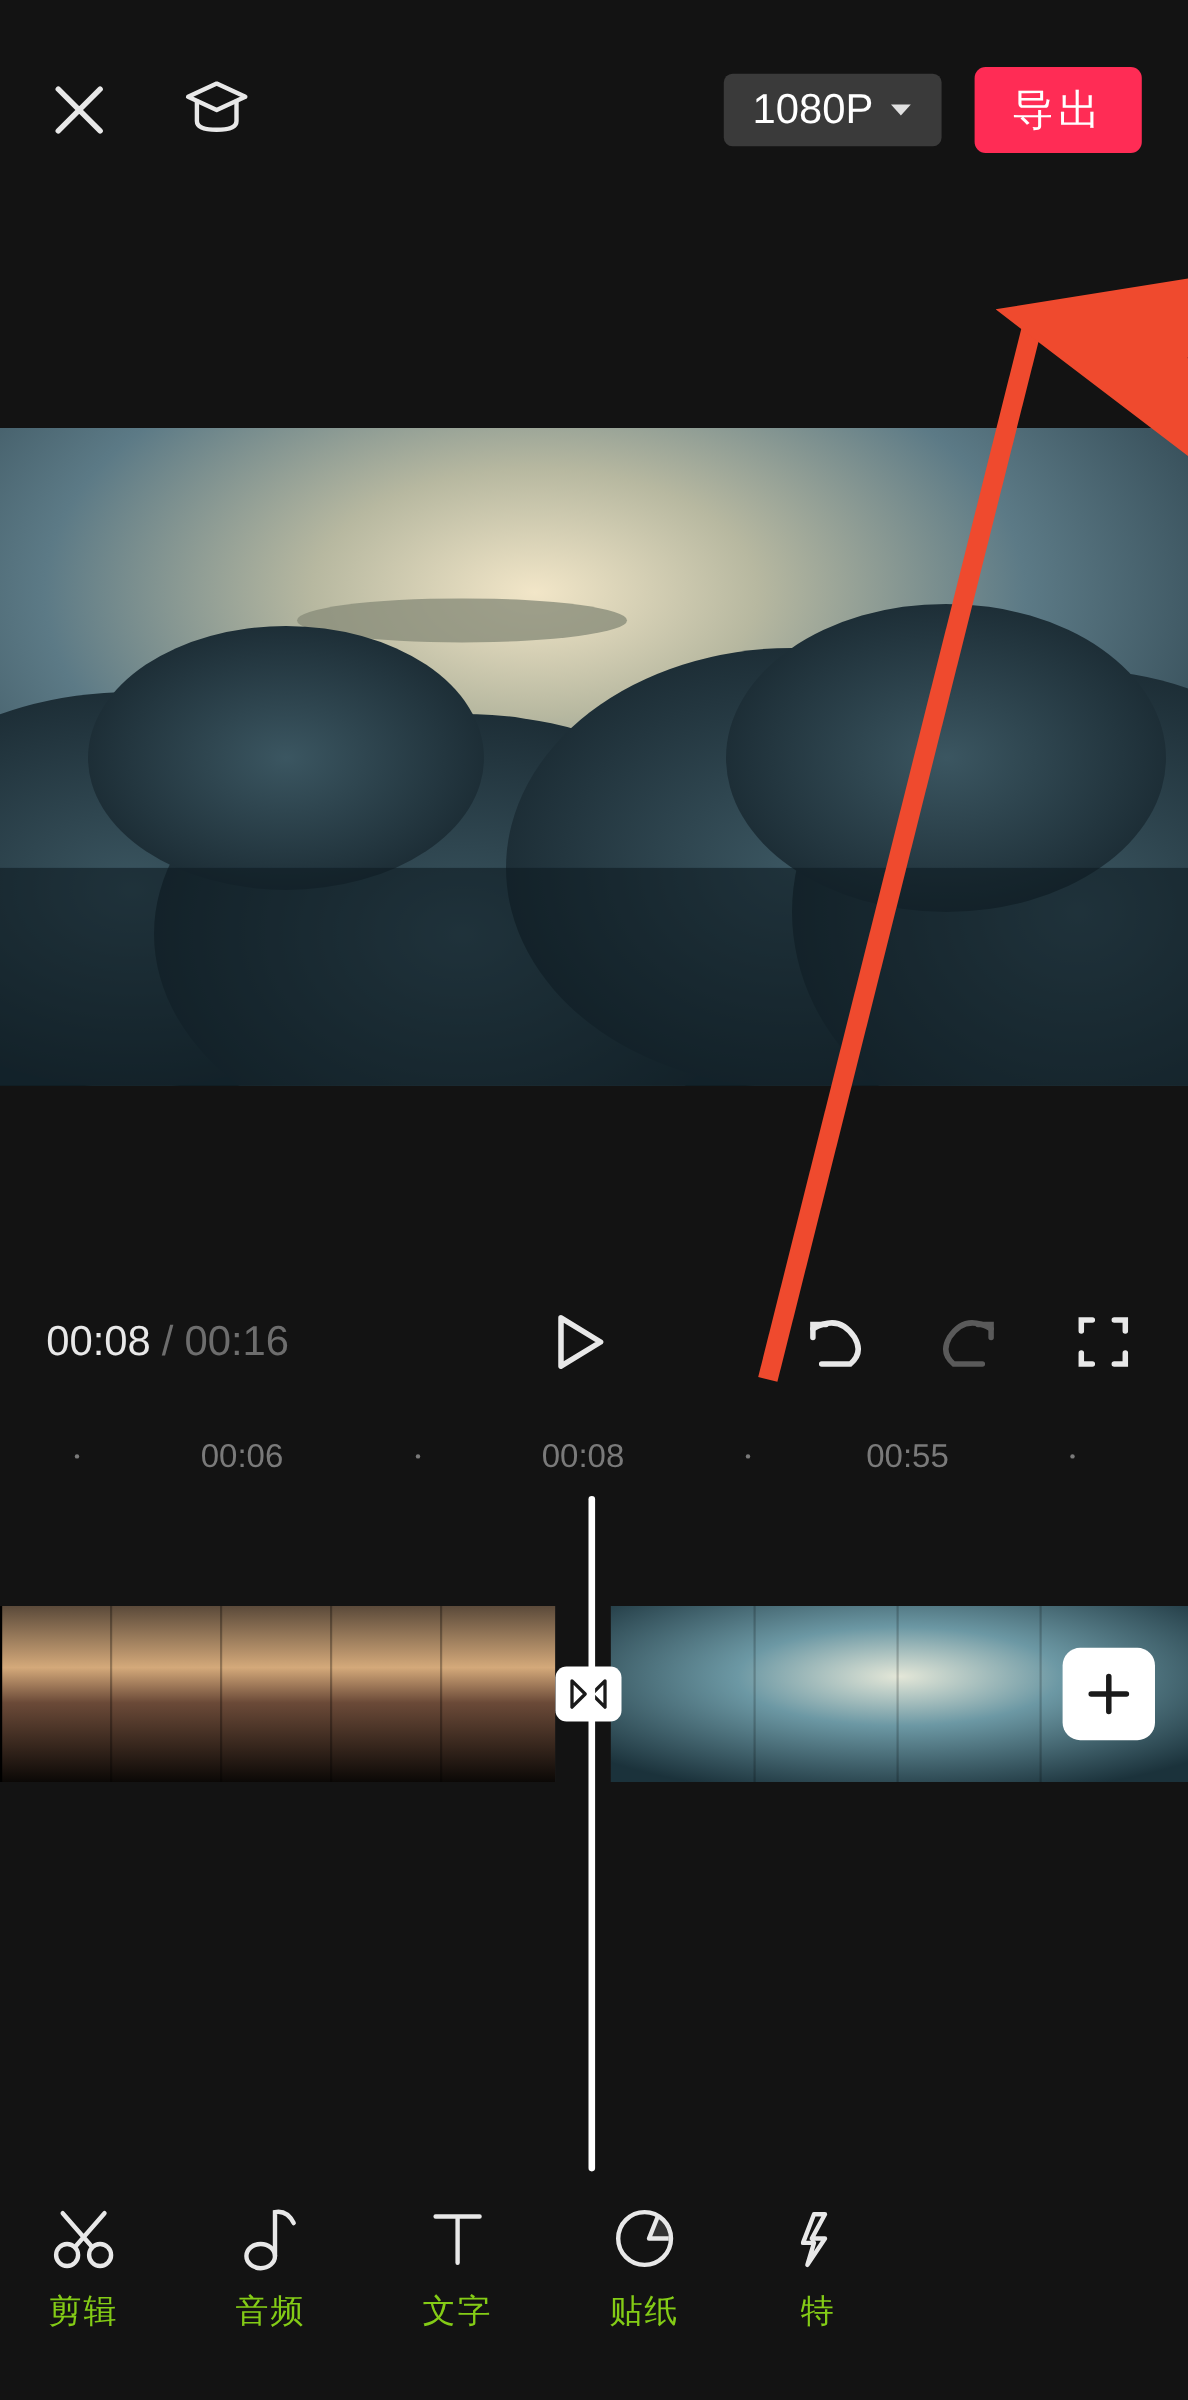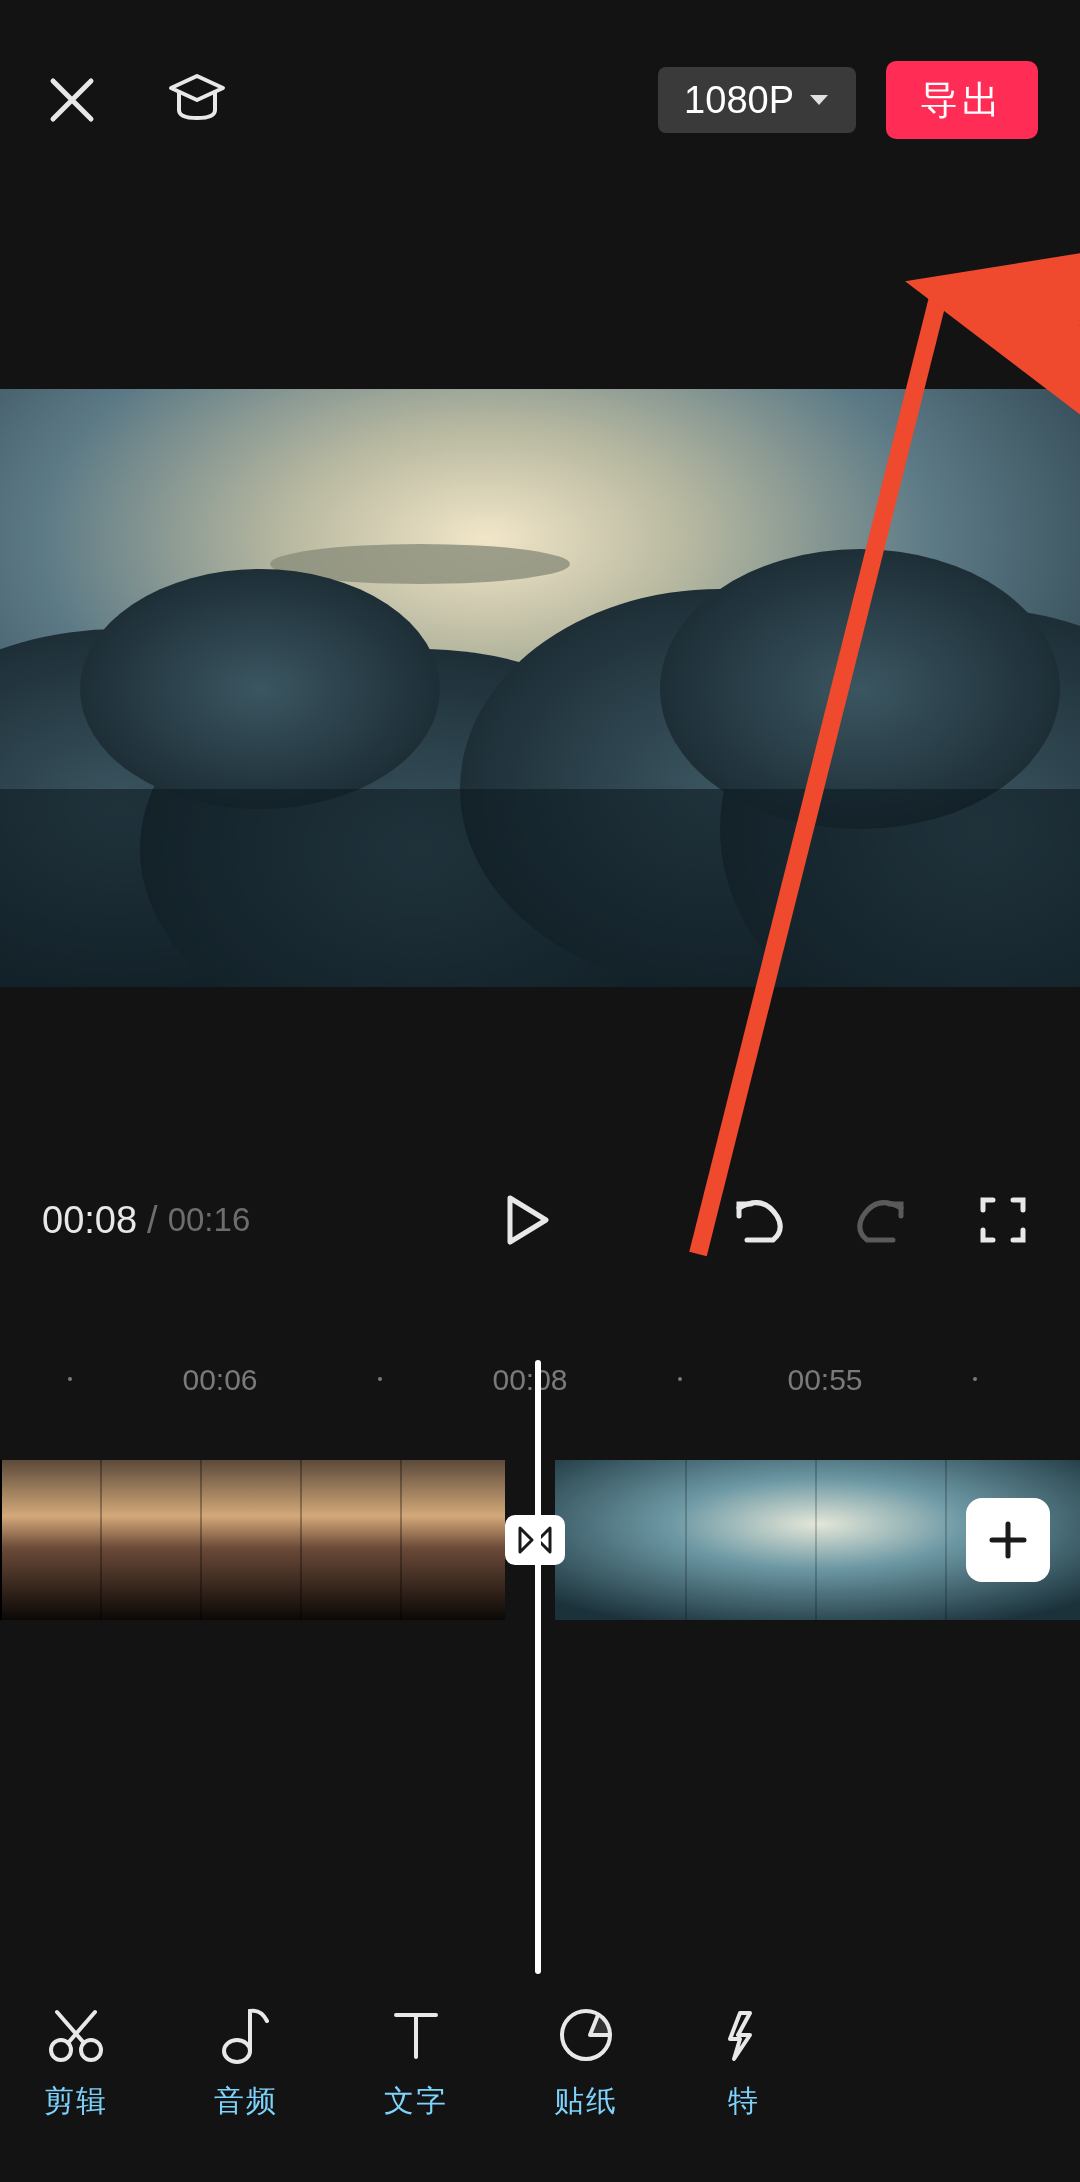--- a/index.html
+++ b/index.html
@@ -16,27 +16,27 @@
   .export-btn { background:#ff2c55; color:#fff; height:78px; padding:2px 34px; border-radius:10px; font-size:38px; display:flex; align-items:center; margin-left:30px; letter-spacing:4px; font-weight:500;}
 
   
   .preview { position:absolute; top:389px; left:0; right:0; height:598px; background:#0c1a22; overflow:hidden; }
   .preview-inner { position:absolute; inset:0; }
 
   
   .controls { position:absolute; top:1180px; left:0; right:0; height:80px; display:flex; align-items:center; padding:0 42px; }
   .time-current { font-size:38px; color:#e8e8e8; }
   .time-sep { font-size:38px; color:#6d6d6d; margin:0 10px; }
-  .time-total { font-size:33px; color:#6d6d6d; }
+  .time-total { font-size:38px; color:#6d6d6d; }
   .ctrl-spacer { flex:1; }
   .ctrl-btn { width:70px; height:70px; display:flex; align-items:center; justify-content:center; margin-left:52px; }
   .ctrl-btn.first { margin-left:0; }
 
   
-  .ruler { position:absolute; top:1353px; left:0; right:0; height:50px; }
+  .ruler { position:absolute; top:1298px; left:0; right:0; height:50px; }
   .ruler-item { position:absolute; top:10px; font-size:30px; color:#7a7a7a; transform:translateX(-50%); }
   .ruler-dot { position:absolute; top:24px; width:4px; height:4px; border-radius:50%; background:#7a7a7a; transform:translateX(-50%); }
 
   
   .timeline { position:absolute; top:1460px; left:0; right:0; height:160px; }
   .clip { position:absolute; top:0; height:160px; background:#1a1a1a; overflow:hidden; }
   .clip1 { left:0; width:505px; }
   .clip2 { left:555px; width:525px; }
   .transition { position:absolute; left:535px; top:50%; transform:translate(-50%,-50%); width:60px; height:50px; background:#fff; border-radius:10px; display:flex; align-items:center; justify-content:center; }
   .add-btn { position:absolute; right:30px; top:50%; transform:translateY(-50%); width:84px; height:84px; background:#fff; border-radius:16px; display:flex; align-items:center; justify-content:center; }
@@ -45,21 +45,21 @@
   .playhead { position:absolute; left:535px; top:1360px; width:6px; height:614px; background:#fff; border-radius:3px; }
 
   
   .arrow-svg { position:absolute; left:0; top:0; width:1080px; height:1300px; pointer-events:none; overflow:visible; }
 
   
   .bottombar { position:absolute; left:0; right:0; bottom:0; height:240px; display:flex; align-items:center; padding-left:44px; overflow:hidden; }
   .bb-item { display:flex; flex-direction:column; align-items:center; justify-content:center; margin-right:106px; }
   .bb-item.last { margin-right:0; }
   .bb-icon { width:64px; height:64px; display:flex; align-items:center; justify-content:center; }
-  .bb-label { font-size:30px; color:#7dd3fc; margin-top:14px; letter-spacing:2px; }
+  .bb-label { font-size:30px; color:#84cc16; margin-top:14px; letter-spacing:2px; }
   .bb-partial { width:30px; display:flex; flex-direction:column; align-items:flex-start; justify-content:center; margin-left:4px;}
   .bb-partial .bb-icon{justify-content:flex-start; width:30px;}
   .bb-partial .bb-label{ width:30px; overflow:hidden; white-space:nowrap; }
 </style>
 </head>
 <body>
 <div id="app">
 
   <div class="topbar">
     <div class="close">

